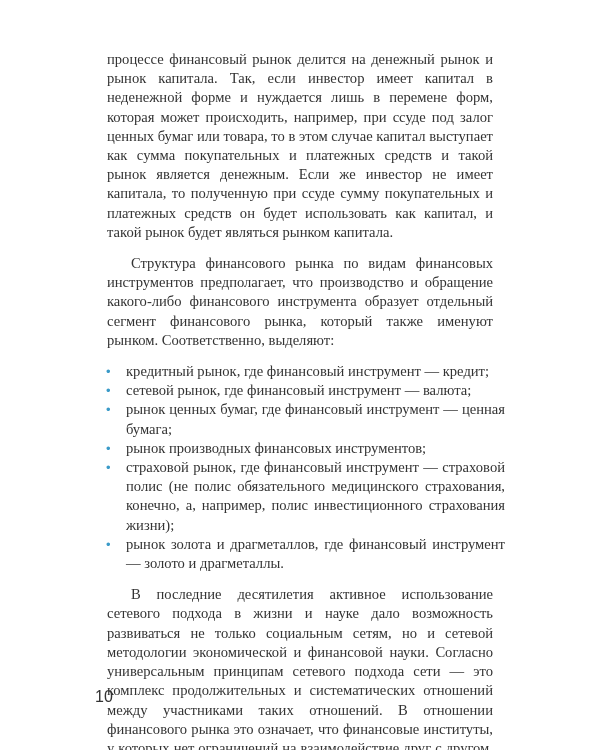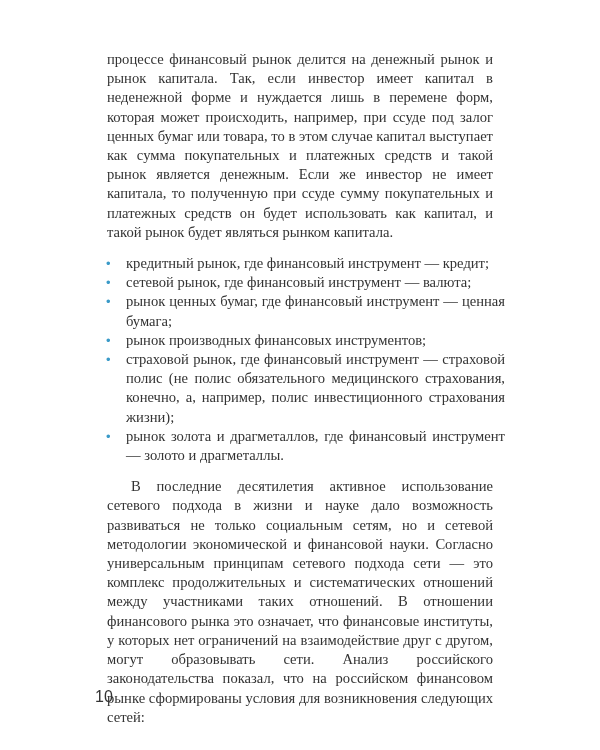--- a/index.html
+++ b/index.html
@@ -26,20 +26,21 @@
     position: absolute; left: 95px; top: 688px;
     font-family: "Liberation Sans", sans-serif;
     font-size: 16px; color: #333333;
   }
 </style>
 </head>
 <body>
 
 <div class="page">
   <p class="p">процессе финансовый рынок делится на денежный рынок и рынок капитала. Так, если инвестор имеет капитал в неденежной форме и нуждается лишь в перемене форм, которая может происходить, например, при ссуде под залог ценных бумаг или товара, то в этом случае капитал выступает как сумма покупательных и платежных средств и такой рынок является денежным. Если же инвестор не имеет капитала, то полученную при ссуде сумму покупательных и платежных средств он будет использовать как капитал, и такой рынок будет являться рынком капитала.</p>
+  <p class="p indent">Структура финансового рынка по видам финансовых инструментов предполагает, что производство и обращение какого-либо финансового инструмента образует отдельный сегмент финансового рынка, который также именуют рынком. Соответственно, выделяют:</p>
 
   <ul class="bullets">
     <li><span class="dot">•</span><span>кредитный рынок, где финансовый инструмент — кредит;</span></li>
     <li><span class="dot">•</span><span>сетевой рынок, где финансовый инструмент — валюта;</span></li>
     <li><span class="dot">•</span><span>рынок ценных бумаг, где финансовый инструмент — ценная бумага;</span></li>
     <li><span class="dot">•</span><span>рынок производных финансовых инструментов;</span></li>
     <li><span class="dot">•</span><span>страховой рынок, где финансовый инструмент — страховой полис (не полис обязательного медицинского страхования, конечно, а, например, полис инвестиционного страхования жизни);</span></li>
     <li><span class="dot">•</span><span>рынок золота и драгметаллов, где финансовый инструмент — золото и драгметаллы.</span></li>
   </ul>
 

